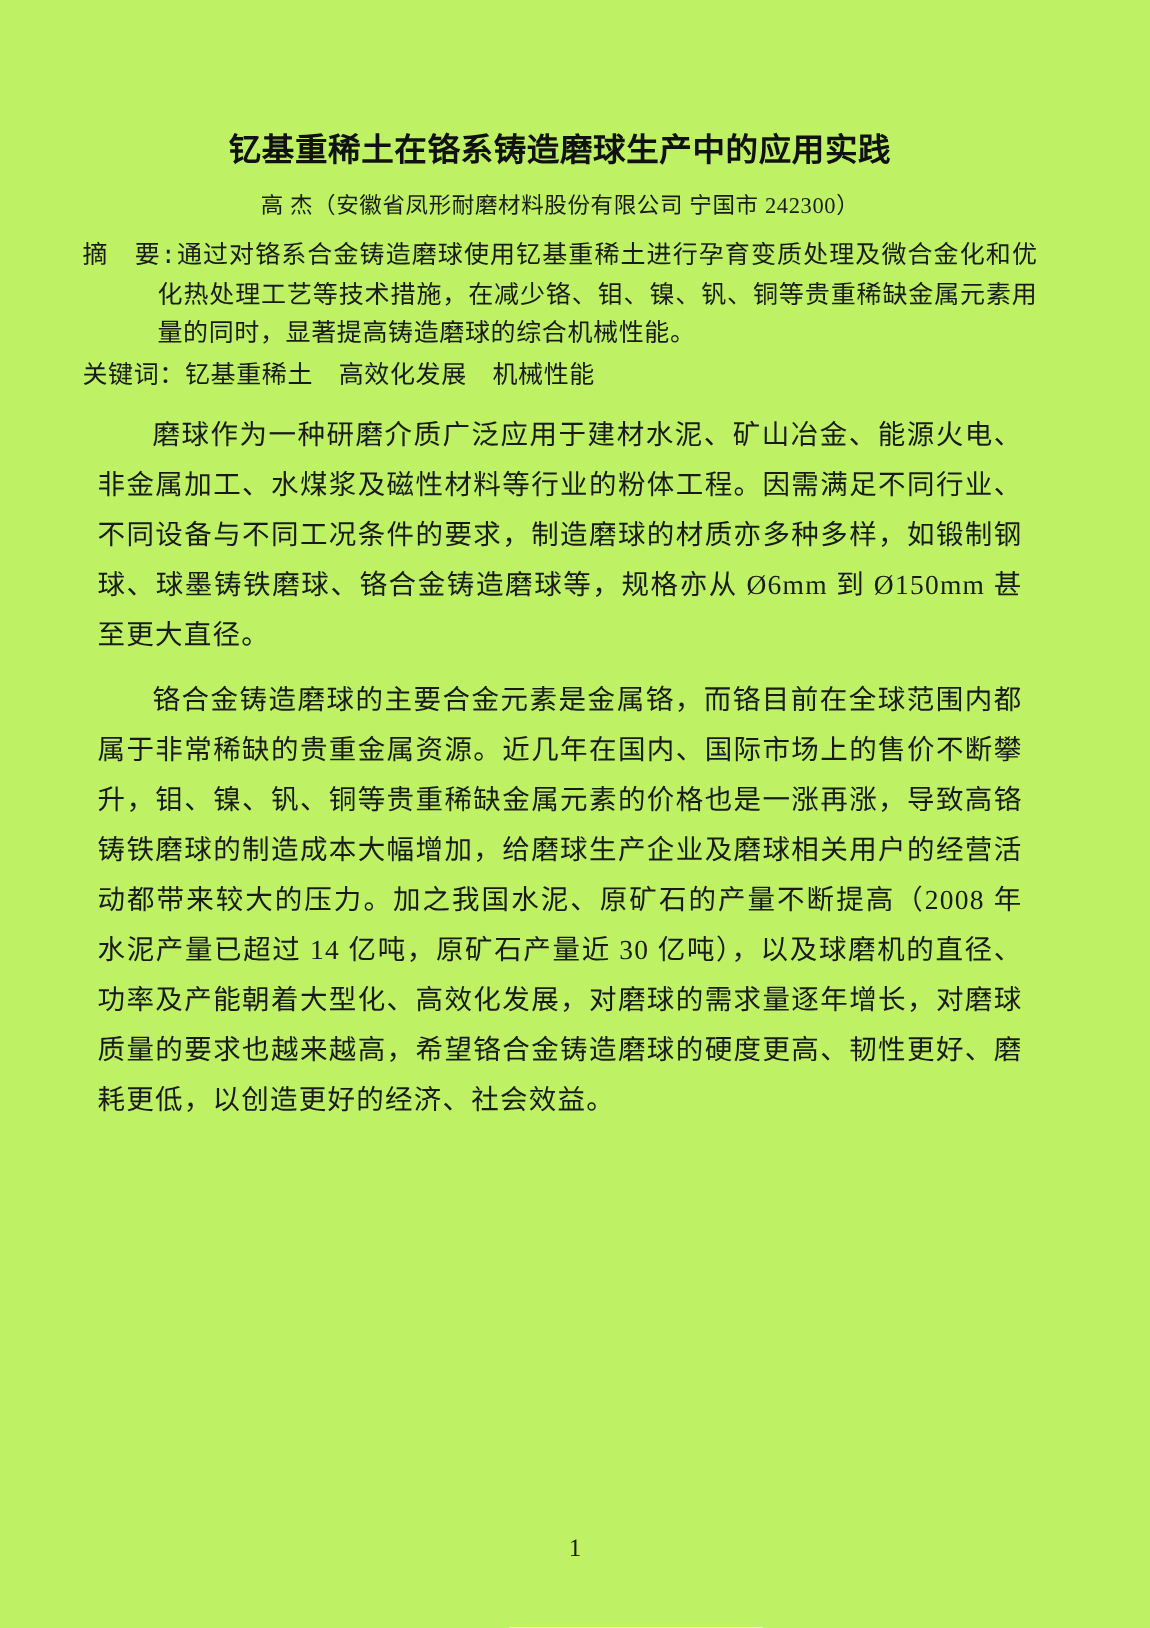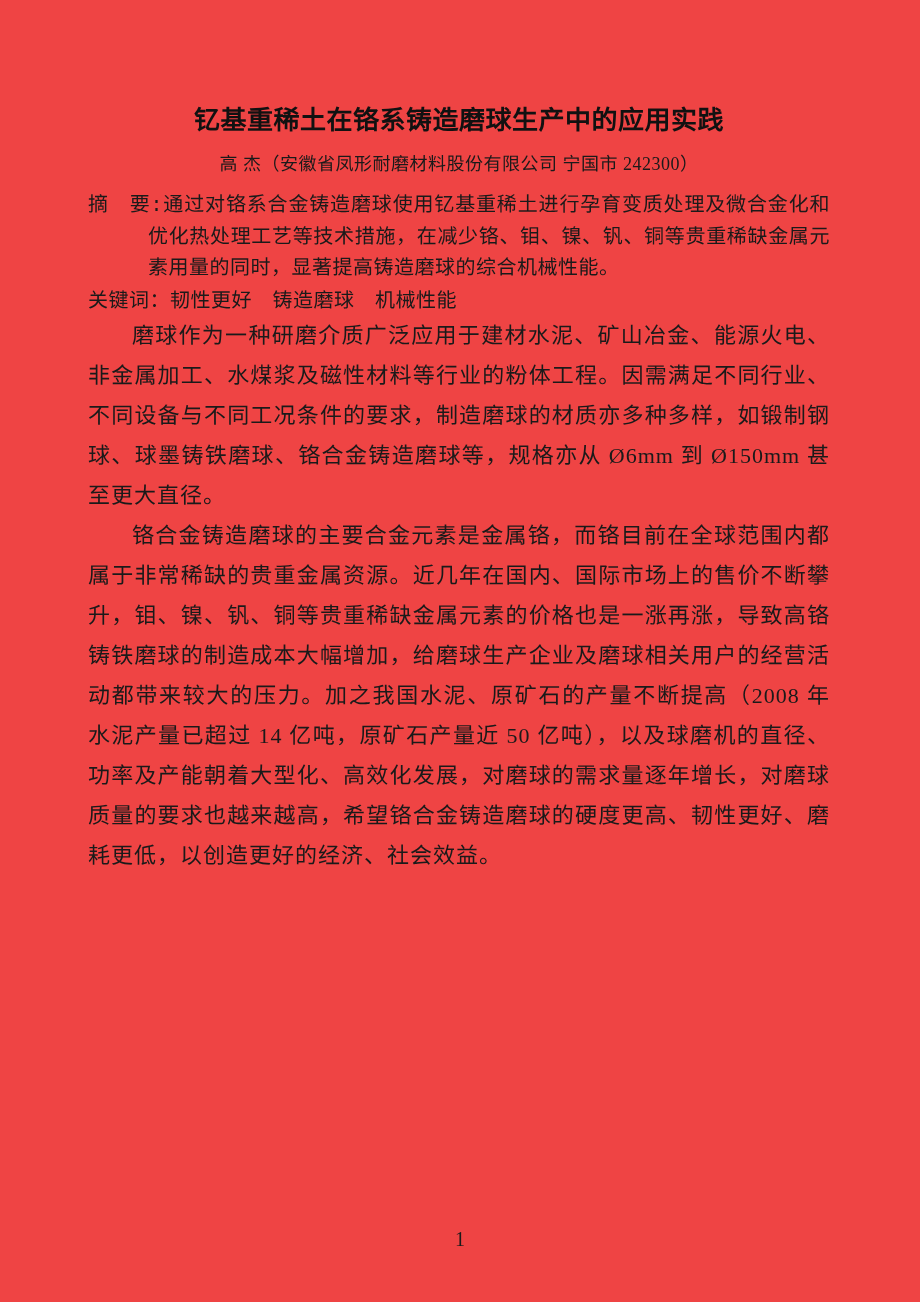--- a/index.html
+++ b/index.html
@@ -5,23 +5,23 @@
   html, body {
     margin: 0;
     padding: 0;
     background: #ffffff;
   }
   .page {
     position: relative;
     width: 920px;
     height: 1302px;
     box-sizing: border-box;
-    background: #ef4444;
+    background: #bef264;
     color: #1a1a1a;
-    padding: 104px 90px 0 88px;
+    padding: 104px 90px 0 66px;
     overflow: hidden;
     font-family: "Liberation Serif", "DejaVu Serif", serif;
   }
   .doc-title {
     margin: 0 0 14px 0;
     font-size: 26px;
     font-weight: bold;
     line-height: 34px;
     text-align: center;
     letter-spacing: 0.5px;
@@ -53,21 +53,21 @@
     letter-spacing: 0.5px;
   }
   .section-heading {
     margin: 12px 0 6px 0;
     font-size: 22px;
     font-weight: bold;
     line-height: 30px;
     color: #111111;
   }
   .body-para {
-    margin: 0;
+    margin: 12px;
     font-size: 22px;
     line-height: 40px;
     letter-spacing: 1px;
     text-align: justify;
     text-indent: 2em;
   }
   .page-number {
     position: absolute;
     left: 0;
     right: 0;
@@ -82,23 +82,23 @@
 <body>
 
 <div class="page">
 
   <h1 class="doc-title">钇基重稀土在铬系铸造磨球生产中的应用实践</h1>
 
   <div class="author-line">高 杰（安徽省凤形耐磨材料股份有限公司 宁国市 242300）</div>
 
   <div class="abstract"><span class="abs-label">摘　要:</span><span>通过对铬系合金铸造磨球使用钇基重稀土进行孕育变质处理及微合金化和优化热处理工艺等技术措施，在减少铬、钼、镍、钒、铜等贵重稀缺金属元素用量的同时，显著提高铸造磨球的综合机械性能。</span></div>
 
-  <div class="keywords"><span>关键词：</span><span>韧性更好　铸造磨球　机械性能</span></div>
+  <div class="keywords"><span>关键词：</span><span>钇基重稀土　高效化发展　机械性能</span></div>
 
 
   <p class="body-para">磨球作为一种研磨介质广泛应用于建材水泥、矿山冶金、能源火电、非金属加工、水煤浆及磁性材料等行业的粉体工程。因需满足不同行业、不同设备与不同工况条件的要求，制造磨球的材质亦多种多样，如锻制钢球、球墨铸铁磨球、铬合金铸造磨球等，规格亦从 Ø6mm 到 Ø150mm 甚至更大直径。</p>
 
 
-  <p class="body-para">铬合金铸造磨球的主要合金元素是金属铬，而铬目前在全球范围内都属于非常稀缺的贵重金属资源。近几年在国内、国际市场上的售价不断攀升，钼、镍、钒、铜等贵重稀缺金属元素的价格也是一涨再涨，导致高铬铸铁磨球的制造成本大幅增加，给磨球生产企业及磨球相关用户的经营活动都带来较大的压力。加之我国水泥、原矿石的产量不断提高（2008 年水泥产量已超过 14 亿吨，原矿石产量近 50 亿吨），以及球磨机的直径、功率及产能朝着大型化、高效化发展，对磨球的需求量逐年增长，对磨球质量的要求也越来越高，希望铬合金铸造磨球的硬度更高、韧性更好、磨耗更低，以创造更好的经济、社会效益。</p>
+  <p class="body-para">铬合金铸造磨球的主要合金元素是金属铬，而铬目前在全球范围内都属于非常稀缺的贵重金属资源。近几年在国内、国际市场上的售价不断攀升，钼、镍、钒、铜等贵重稀缺金属元素的价格也是一涨再涨，导致高铬铸铁磨球的制造成本大幅增加，给磨球生产企业及磨球相关用户的经营活动都带来较大的压力。加之我国水泥、原矿石的产量不断提高（2008 年水泥产量已超过 14 亿吨，原矿石产量近 30 亿吨），以及球磨机的直径、功率及产能朝着大型化、高效化发展，对磨球的需求量逐年增长，对磨球质量的要求也越来越高，希望铬合金铸造磨球的硬度更高、韧性更好、磨耗更低，以创造更好的经济、社会效益。</p>
 
   <div class="page-number">1</div>
 
 </div>
 
 </body></html>

